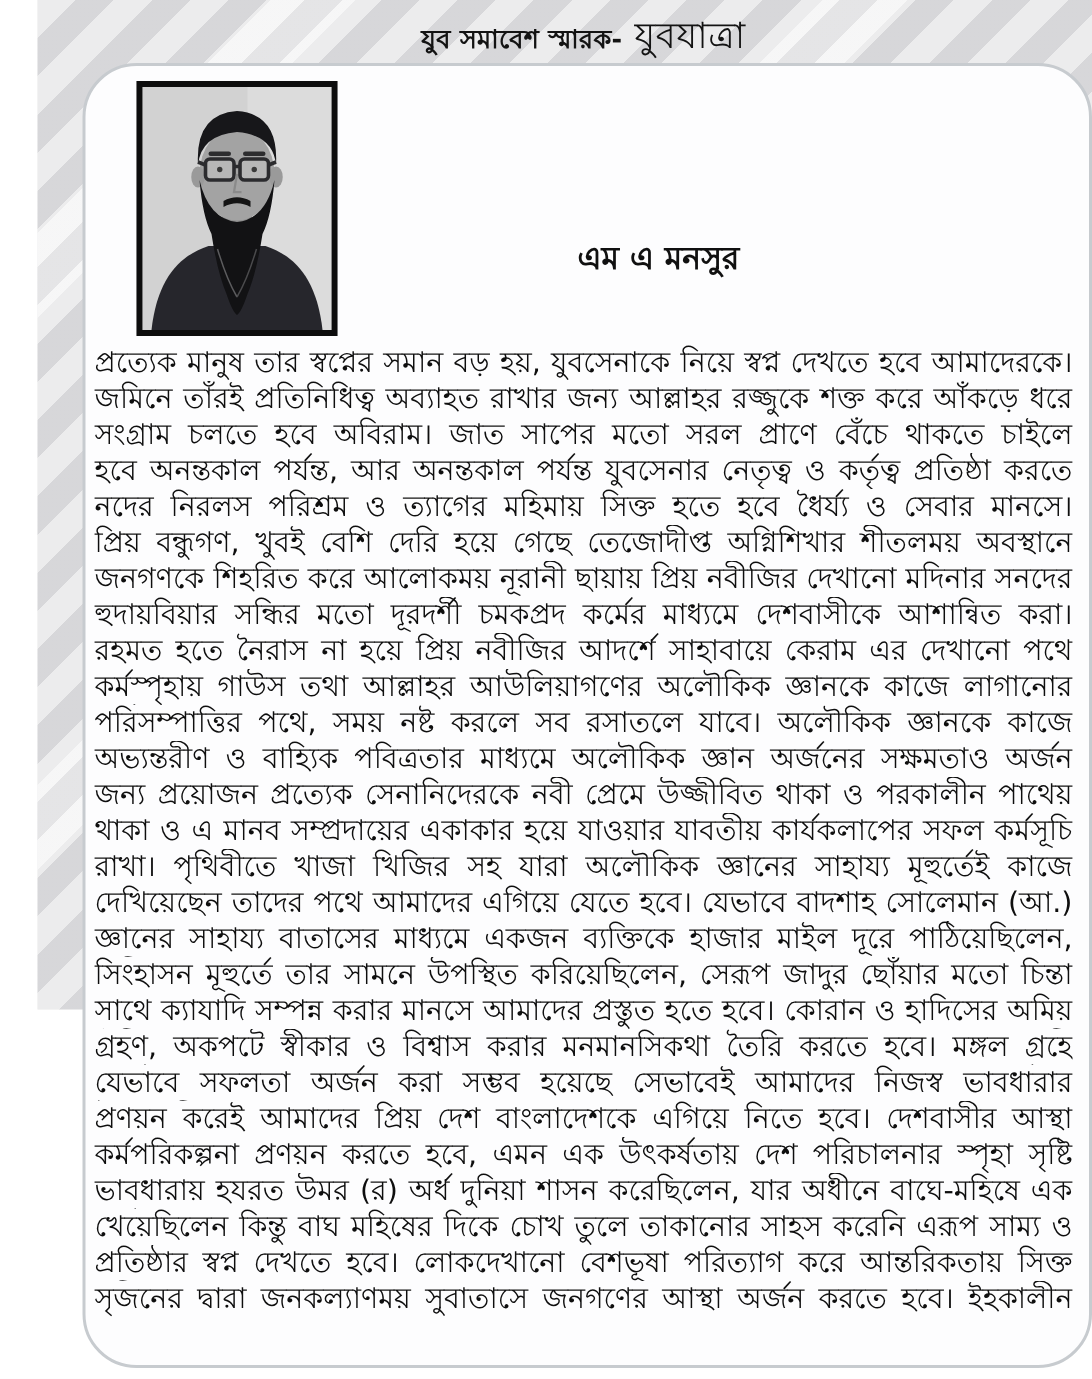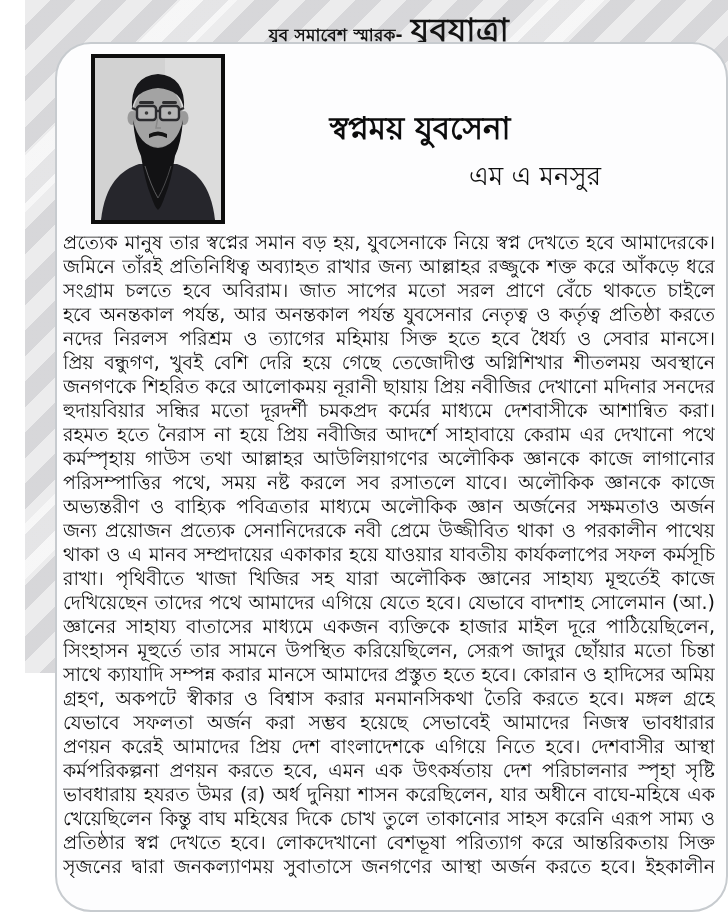--- a/index.html
+++ b/index.html
@@ -15,21 +15,21 @@
       repeating-linear-gradient(135deg, rgba(255,255,255,0) 0 110px, rgba(255,255,255,.55) 110px 150px, rgba(255,255,255,0) 150px 260px),
       #e2e2e4;
     margin-left: 25px;
   }
   .page-header {
     position:absolute; top:5px; left:0; width:100%;
     display:flex; justify-content:center; align-items:baseline; gap:8px;
     color:#131313;
   }
   .page-header .prefix { font-size:17px; font-weight:600; letter-spacing:.2px; }
-  .page-header .logo   { font-size:32px; font-weight:700; letter-spacing:.4px; }
+  .page-header .logo   { font-size:24px; font-weight:400; letter-spacing:.4px; }
   .article-card {
     position:absolute; left:30px; top:42px; width:673px; height:870px;
     box-sizing:border-box;
     background:#fdfdfe;
     border:2px solid #c7cbcf;
     border-radius:36px;
   }
   .author-photo {
     position:absolute; left:66px; top:54px; width:134px; height:170px;
     box-sizing:border-box;
@@ -39,22 +39,22 @@
   }
   .author-photo svg { display:block; width:100%; height:100%; }
   .article-title {
     position:absolute; left:180px; top:110px; width:430px;
     text-align:center;
     font-size:31px; font-weight:800; color:#0c0c0c;
     line-height:1.2; white-space:nowrap;
   }
   .author-name {
     position:absolute; left:360px; top:156px; width:300px;
-    text-align:center;
-    font-size:26px; font-weight:400; color:#101010;
+    text-align:left;
+    font-size:21px; font-weight:700; color:#101010;
     white-space:nowrap;
   }
   .article-body {
     position:absolute; left:38px; top:230px; width:652px;
     font-size:19px; color:#0e0e0e;
   }
   .body-line {
     height:24px; line-height:24px; overflow:hidden;
     text-align:justify; text-align-last:justify;
   }
@@ -95,21 +95,20 @@
       <path d="M63 58 L61 70 L66 70" stroke="#8a8a8a" stroke-width="1.5" fill="none"></path>
       <path d="M6 162 C10 126 26 112 44 106 L82 106 C100 112 116 126 120 162 Z" fill="#26262c"></path>
       <path d="M52 106 L63 126 L74 106 Z" fill="#e5e5e5"></path>
       <path d="M38 62 Q40 86 46 98 Q50 124 56 138 Q60 150 63 152 Q66 150 70 138 Q76 124 80 98 Q86 86 88 62 Q82 88 63 90 Q44 88 38 62 Z" fill="#121214"></path>
       <path d="M50 108 Q56 128 63 140" stroke="#5c5c5e" stroke-width="1" fill="none"></path>
       <path d="M76 108 Q70 128 63 140" stroke="#4a4a4c" stroke-width="1" fill="none"></path>
       <path d="M54 76 Q63 71 72 76 L72 80 Q63 75 54 80 Z" fill="#141414"></path>
     </svg>
   </div>
 
-  <div class="article-title">স্বপ্নময় যুবসেনা</div>
   <div class="author-name">এম এ মনসুর</div>
 
   <div class="article-body">
       <div class="body-line">প্রত্যেক মানুষ তার স্বপ্নের সমান বড় হয়, যুবসেনাকে নিয়ে স্বপ্ন দেখতে হবে আমাদেরকে। আল্লাহর</div>
       <div class="body-line">জমিনে তাঁরই প্রতিনিধিত্ব অব্যাহত রাখার জন্য আল্লাহর রজ্জুকে শক্ত করে আঁকড়ে ধরে যুবসেনার</div>
       <div class="body-line">সংগ্রাম চলতে হবে অবিরাম। জাত সাপের মতো সরল প্রাণে বেঁচে থাকতে চাইলে নির্যাতন সহ্য করতে</div>
       <div class="body-line">হবে অনন্তকাল পর্যন্ত, আর অনন্তকাল পর্যন্ত যুবসেনার নেতৃত্ব ও কর্তৃত্ব প্রতিষ্ঠা করতে চাইলে সেনা-</div>
       <div class="body-line">নদের নিরলস পরিশ্রম ও ত্যাগের মহিমায় সিক্ত হতে হবে ধৈর্য্য ও সেবার মানসে। বাংলাদেশের</div>
       <div class="body-line">প্রিয় বন্ধুগণ, খুবই বেশি দেরি হয়ে গেছে তেজোদীপ্ত অগ্নিশিখার শীতলময় অবস্থানে বাংলাদেশের</div>
       <div class="body-line">জনগণকে শিহরিত করে আলোকময় নূরানী ছায়ায় প্রিয় নবীজির দেখানো মদিনার সনদের ভাবধারায়</div>

